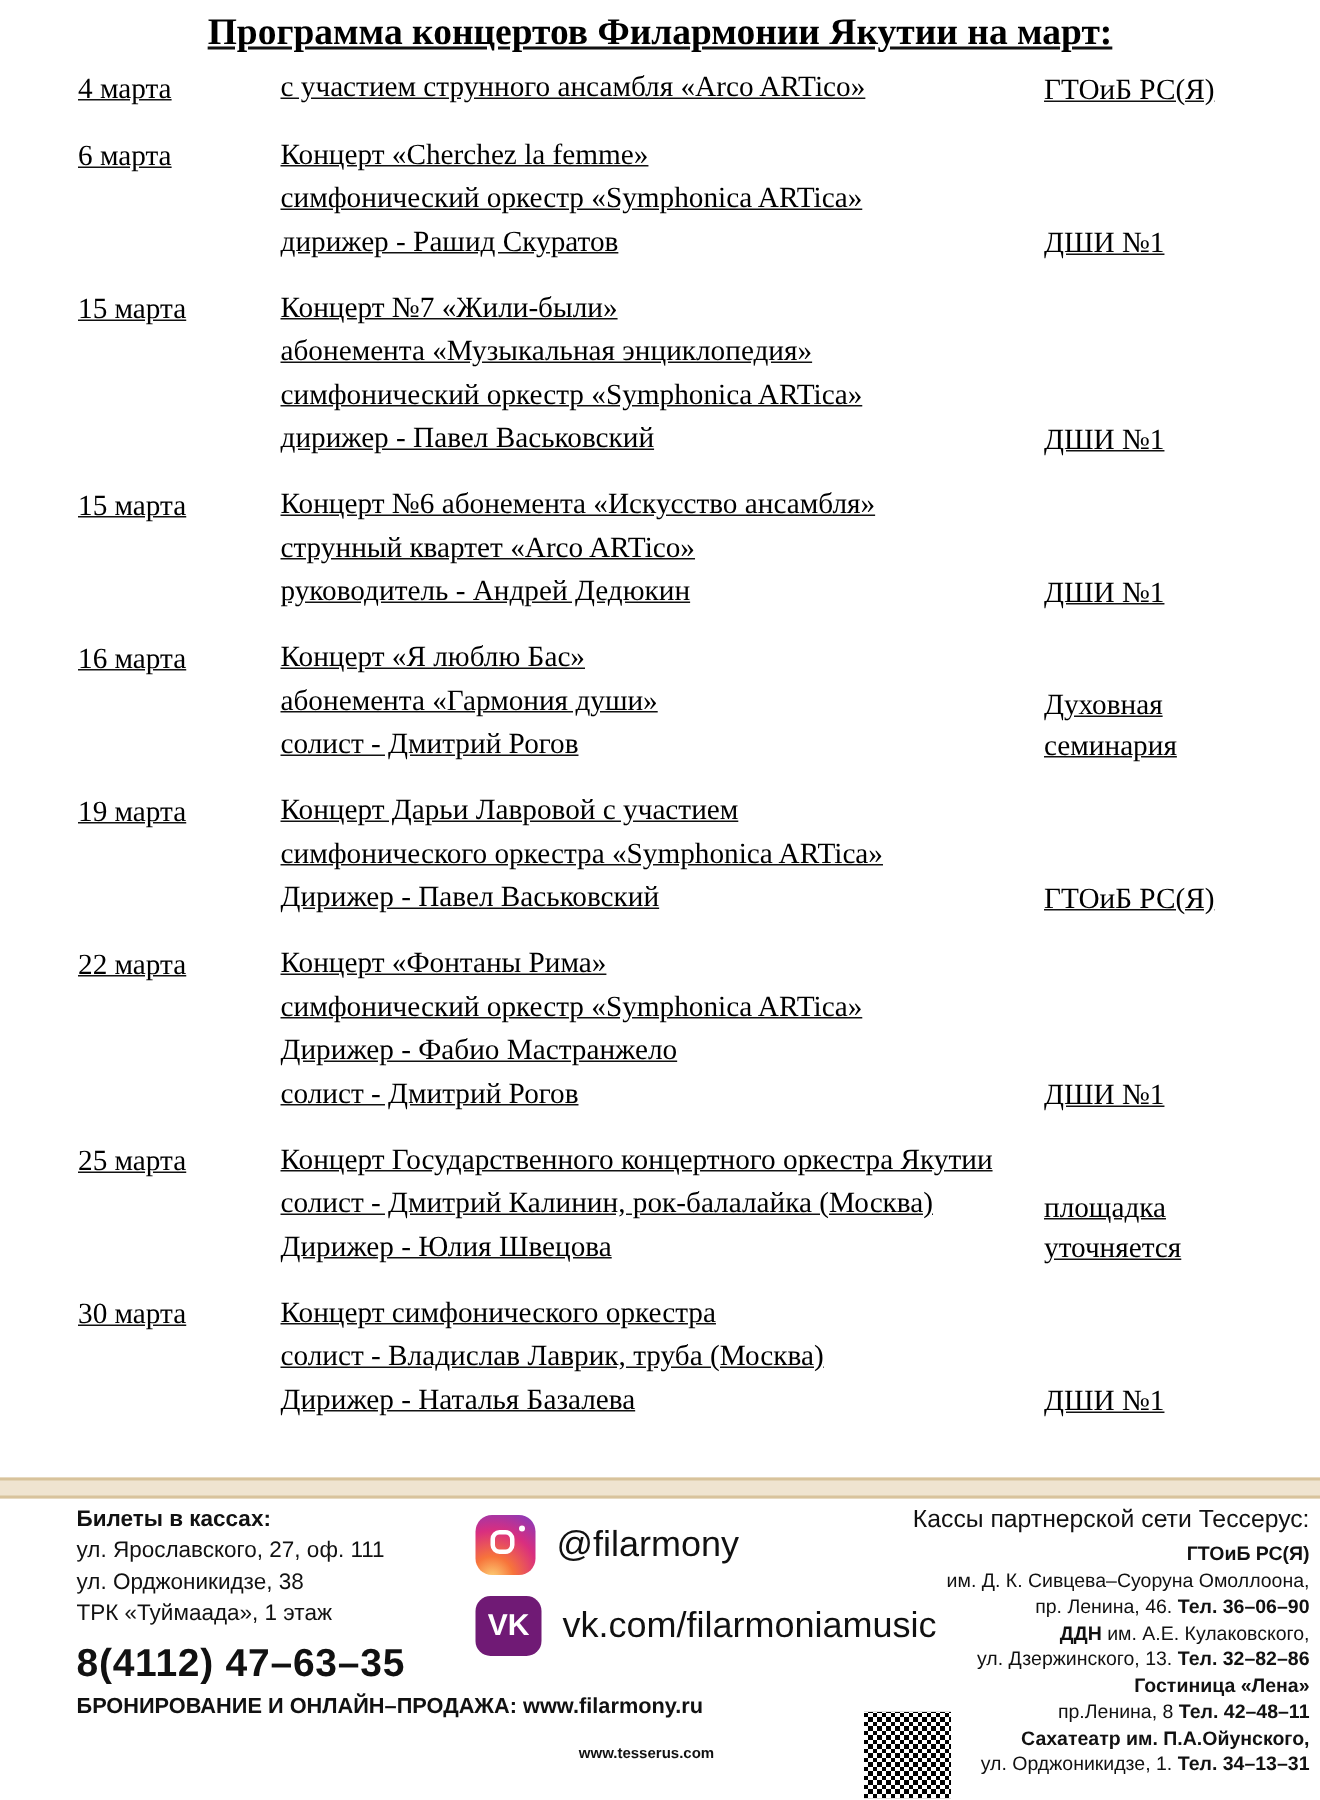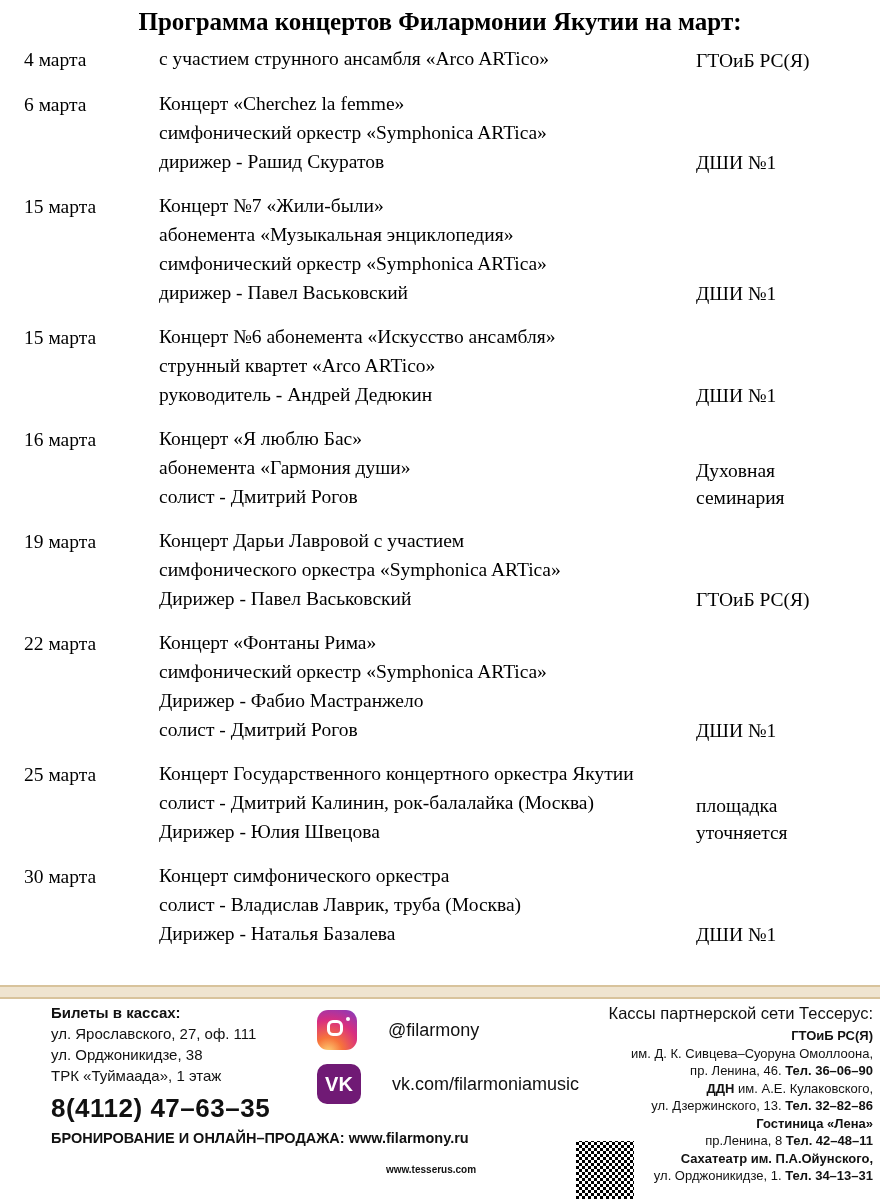--- a/index.html
+++ b/index.html
@@ -13,33 +13,34 @@
     font-family: "Liberation Serif", serif;
     color: #111111;
     overflow: hidden;
     position: relative;
   }
   .page {
     width: 880px;
     height: 1137px;
     position: relative;
     box-sizing: border-box;
+    text-decoration: underline;
   }
   .title {
     text-align: center;
     font-family: "Liberation Serif", serif;
     font-weight: bold;
     font-size: 25px;
     letter-spacing: 0px;
     padding-top: 8px;
     padding-bottom: 8px;
     color: #000;
   }
   .schedule {
-    padding: 0 34px 0 24px;
+    padding: 0 34px 0 52px;
     box-sizing: border-box;
   }
   .event {
     display: flex;
     align-items: flex-start;
     margin-bottom: 15px;
   }
   .ev-date {
     width: 135px;
     flex: 0 0 135px;
@@ -136,22 +137,22 @@
     top: 10px;
     width: 280px;
   }
   .social-row {
     display: flex;
     align-items: center;
     height: 46px;
     margin-bottom: 8px;
   }
   .social-label {
-    font-size: 18px;
-    margin-left: 31px;
+    font-size: 24px;
+    margin-left: 14px;
     color: #111;
     text-align: right;
   }
   .ig-icon {
     width: 40px;
     height: 40px;
     border-radius: 11px;
     background: radial-gradient(circle at 28% 105%, #fdd276 0%, #f7743b 28%, #d92e7f 62%, #8a3ab9 95%);
     position: relative;
     flex: 0 0 40px;

